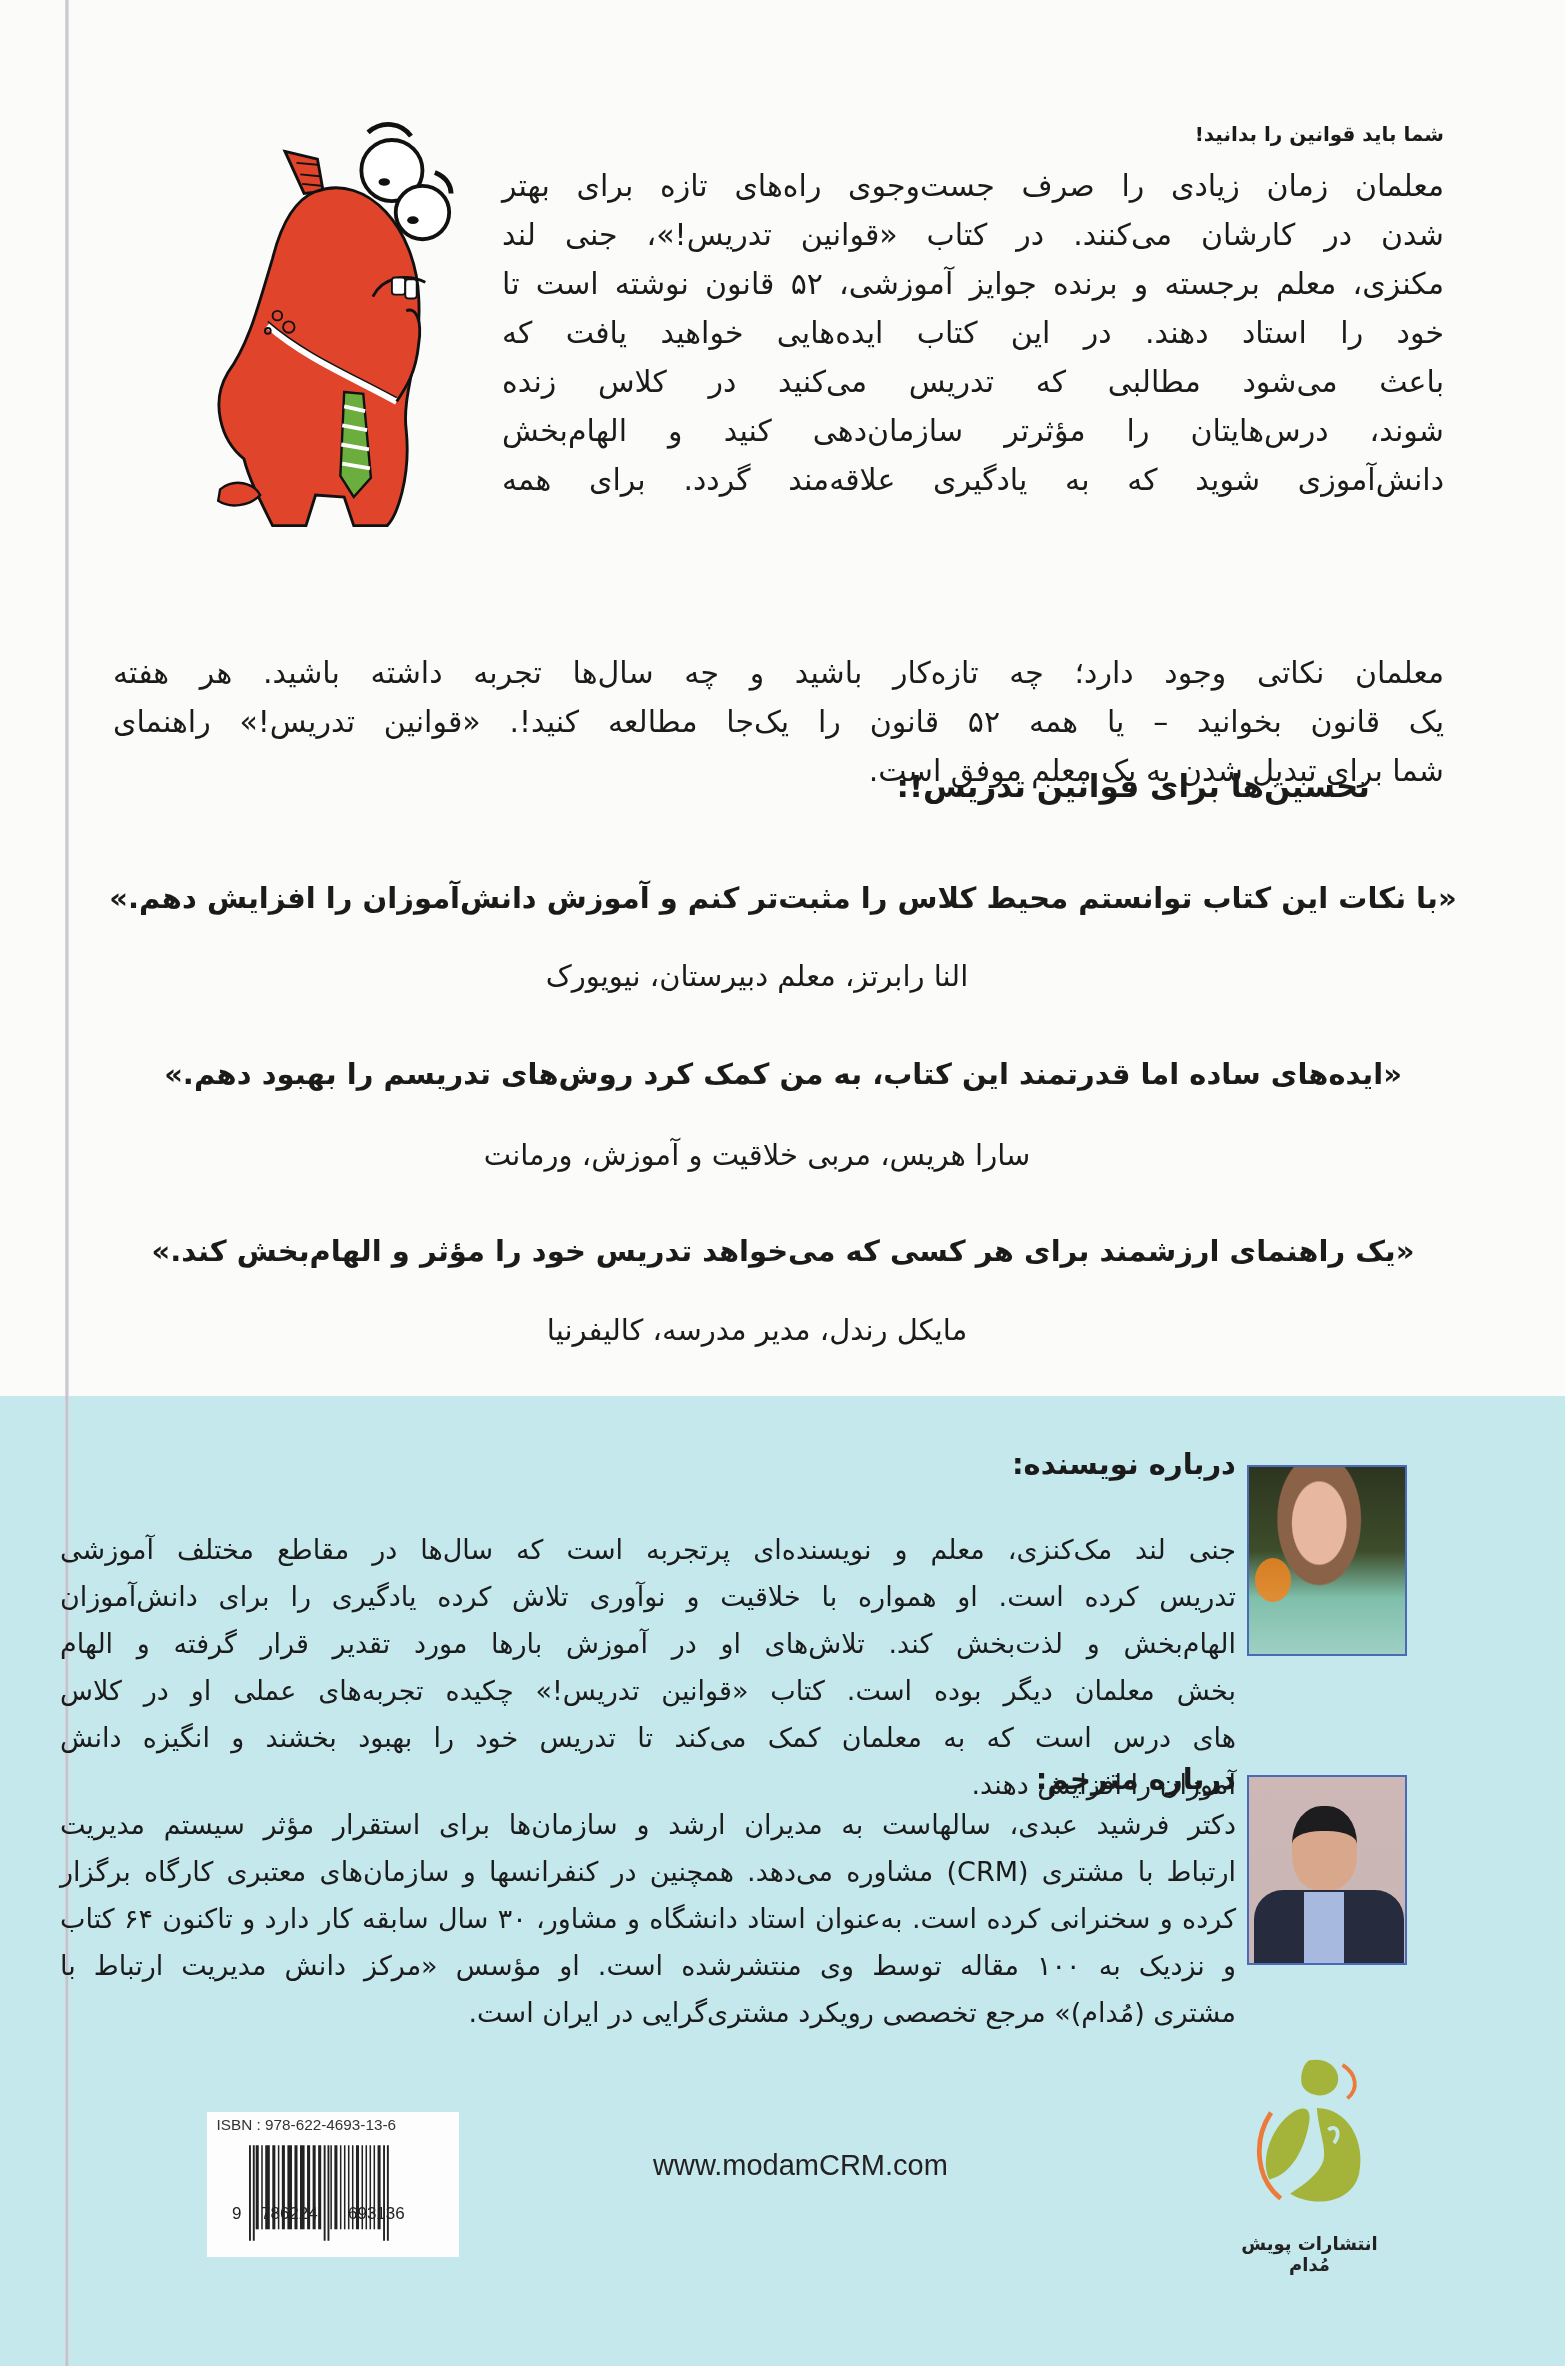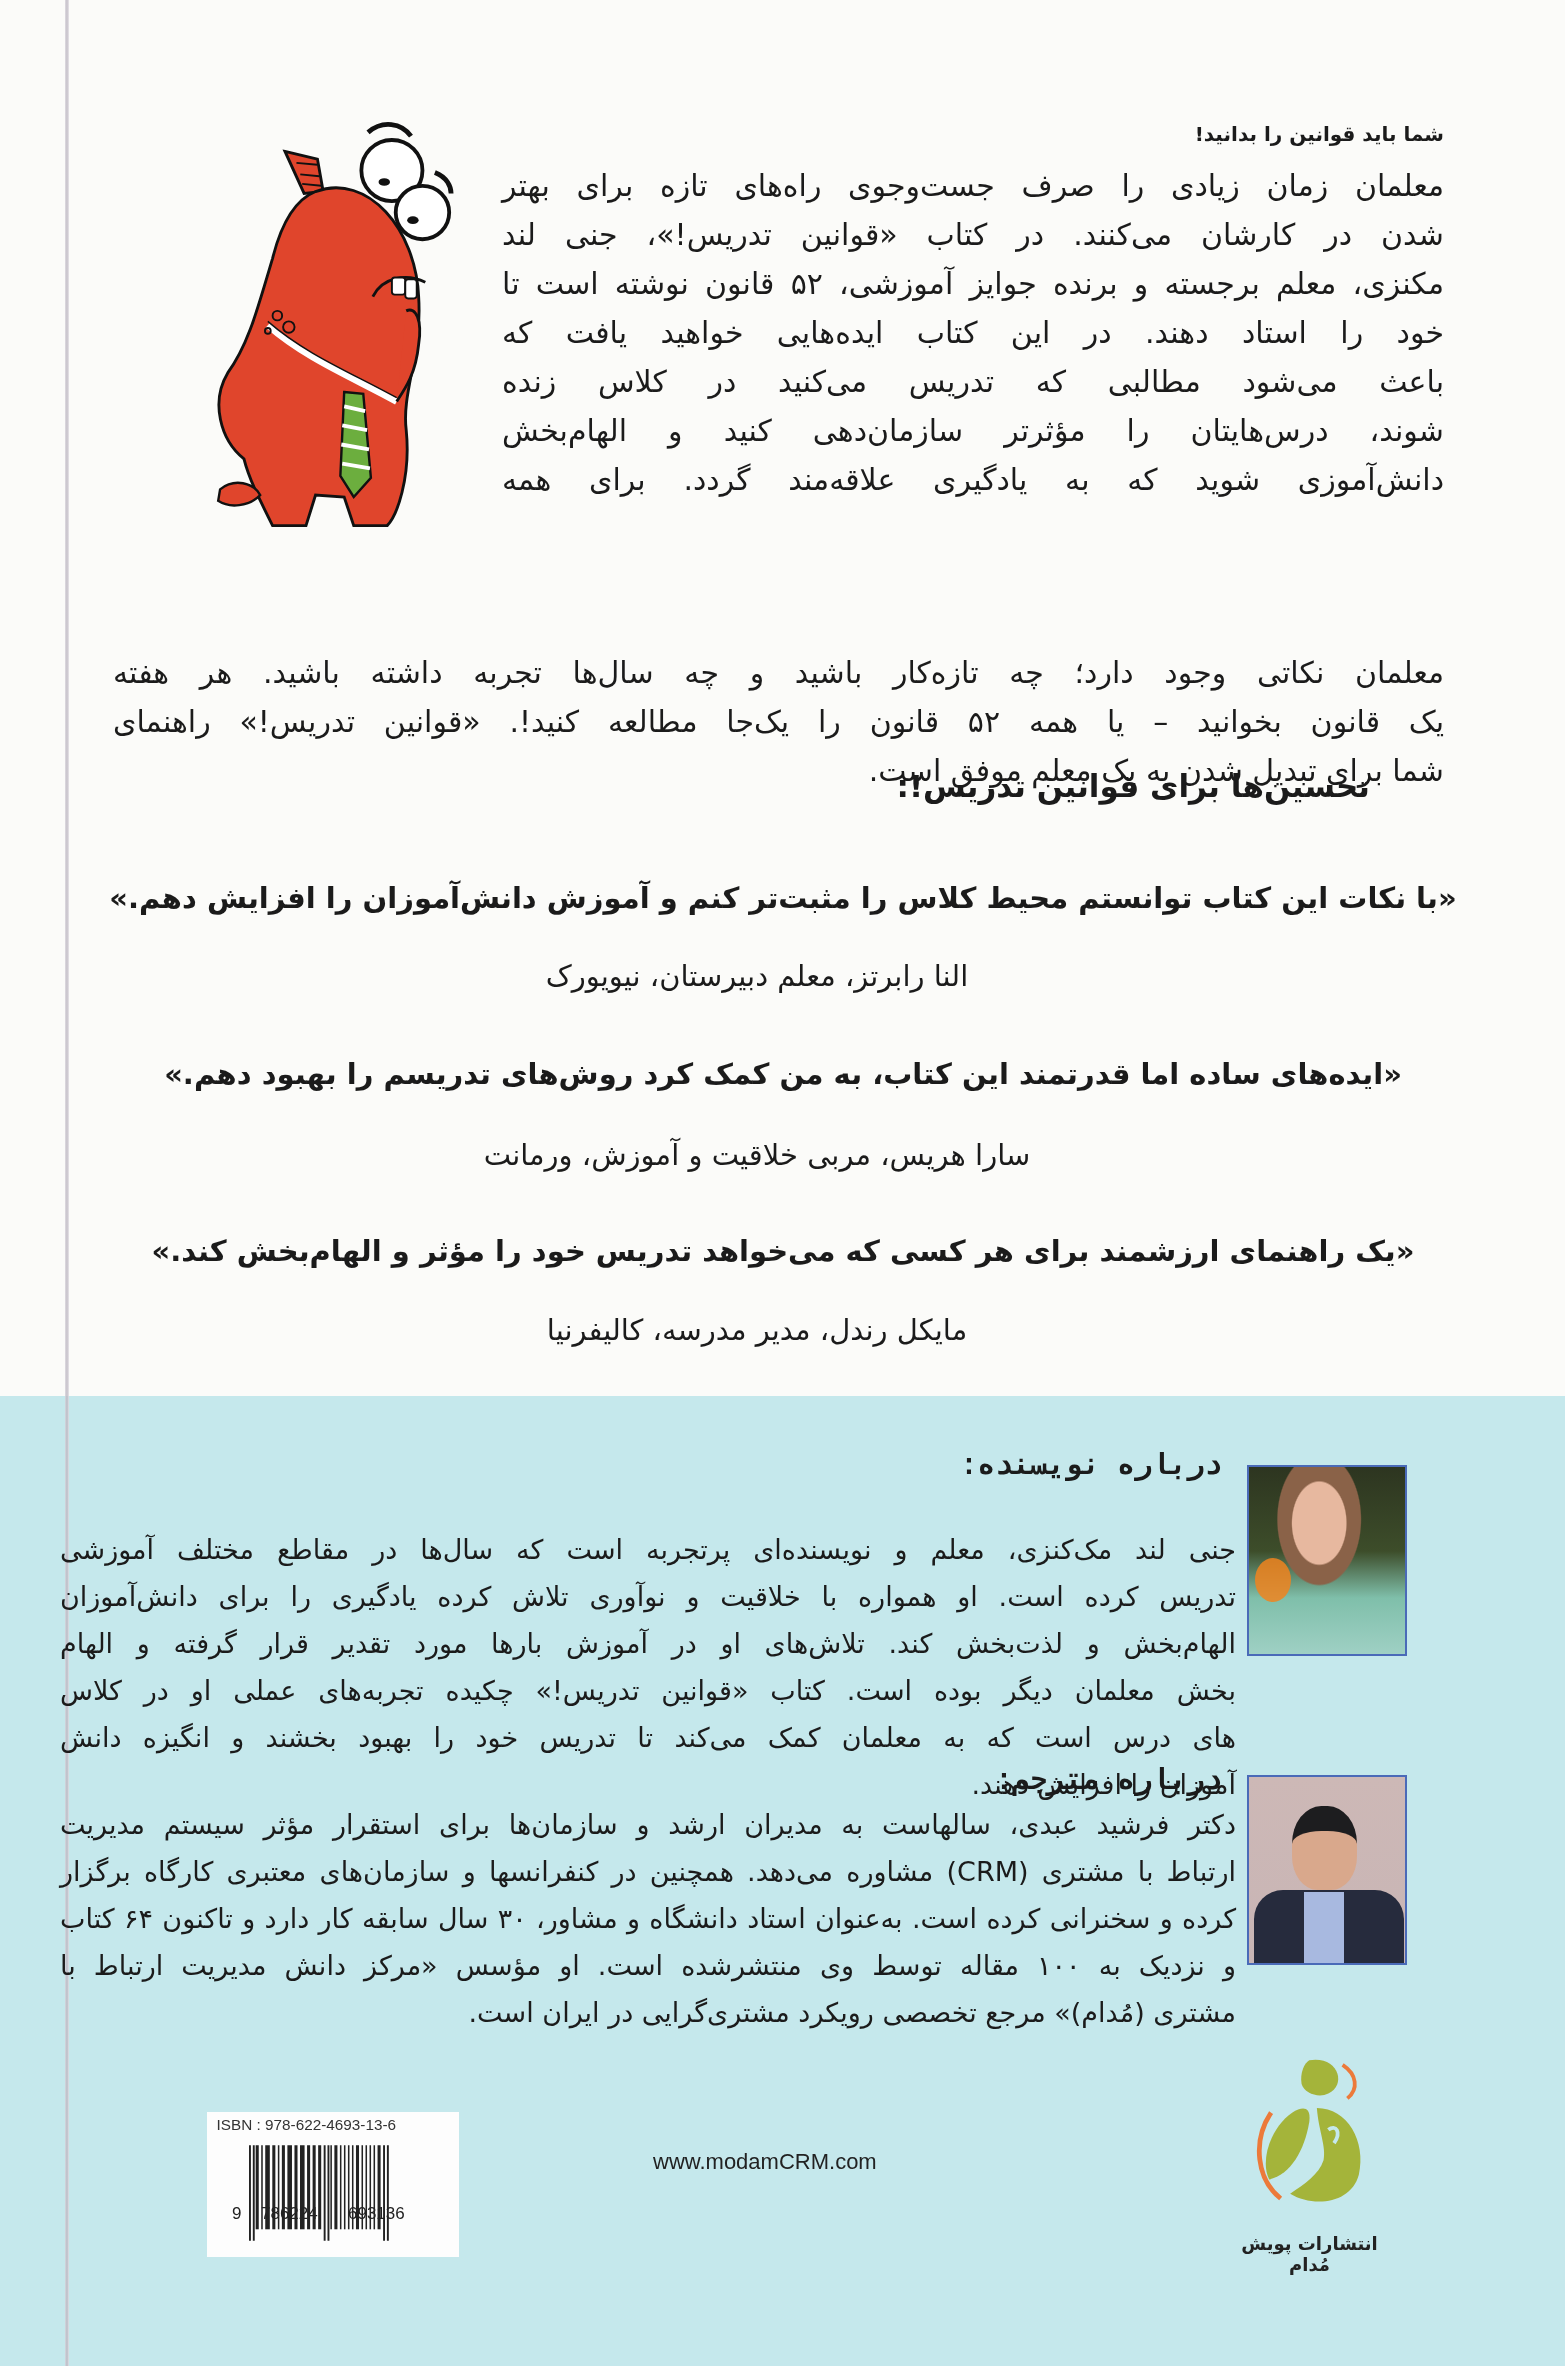--- a/index.html
+++ b/index.html
@@ -21,21 +21,21 @@
   .intro-lines-narrow { position: absolute; right: 122px; top: 161px; width: 942px; }
   .intro-lines-wide { position: absolute; right: 122px; top: 648px; width: 1331px; }
   .para { direction: rtl; font-size: 30px; line-height: 49px; }
   .para div { text-align: justify; text-align-last: justify; white-space: nowrap; }
   .para div.last { text-align-last: right; }
 
   .praise-heading { position: absolute; left: 0; width: 1370px; top: 768px; text-align: right; font-weight: bold; font-size: 31px; direction: rtl; }
   .quote { position: absolute; left: 0; width: 1566px; text-align: center; font-weight: bold; font-size: 29px; direction: rtl; white-space: nowrap; }
   .attrib { position: absolute; left: 0; width: 1514px; text-align: center; font-size: 29px; direction: rtl; white-space: nowrap; }
 
-  .about-heading { position: absolute; right: 344px; font-weight: bold; font-size: 29px; direction: rtl; font-family: Liberation Mono, monospace; }
+  .about-heading { position: absolute; right: 330px; font-weight: bold; font-size: 29px; direction: rtl; }
   .about-body { position: absolute; right: 330px; width: 1176px; direction: rtl; font-size: 27px; line-height: 47px; }
   .about-body div { text-align: justify; text-align-last: justify; white-space: nowrap; }
   .about-body div.last { text-align-last: right; }
 
   .photo { position: absolute; border: 2.9px solid #4a6ab8; box-sizing: border-box; overflow: hidden; }
   .photo-author { left: 1247px; top: 1465px; width: 160px; height: 191px;
     background: radial-gradient(ellipse at 45% 30%, #e7b89f 0 22%, transparent 23%),
                 radial-gradient(ellipse at 45% 28%, #8a6248 0 34%, transparent 35%),
                 linear-gradient(to bottom, #2d3520 0%, #3d4d2a 45%, #7fbfaa 70%, #9fd0c4 100%); }
   .photo-author .flower { position: absolute; left: 5.7px; top: 91px; width: 36px; height: 44px; border-radius: 50%; background: #f0841e; opacity: .85; }
@@ -45,21 +45,21 @@
   .photo-translator .jacket { position: absolute; left: 4.8px; top: 113px; width: 150px; height: 76px; background: #262b3d; border-radius: 29px 29px 0 0; }
   .photo-translator .shirt { position: absolute; left: 55px; top: 115px; width: 40px; height: 75px; background: #a8b9e0; }
 
   .mascot { position: absolute; left: 201px; top: 115px; width: 315px; height: 449px; }
 
   .isbn-box { position: absolute; left: 207px; top: 2112px; width: 252px; height: 145px; background: #fdfdfd; }
   .isbn-text { position: absolute; left: 9.6px; top: 3.8px; font-family: "Liberation Sans", sans-serif; font-size: 15.3px; color: #333; white-space: nowrap; }
   .barcode { position: absolute; left: 42px; top: 32.5px; width: 170px; height: 96px; }
   .bc-digits { position: absolute; top: 92px; font-family: "Liberation Sans", sans-serif; font-size: 17px; color: #222; }
 
-  .website { position: absolute; left: 653px; top: 2149px; font-family: "Liberation Sans", sans-serif; font-size: 22px; color: #222; }
+  .website { position: absolute; left: 653px; top: 2149px; font-family: "Liberation Sans", sans-serif; font-size: 29px; color: #222; }
   .logo { position: absolute; left: 1252px; top: 2055px; width: 124px; height: 163px; }
   .publisher { position: absolute; left: 1233px; top: 2233px; width: 153px; text-align: center; font-weight: bold; font-size: 18px; direction: rtl; color: #222; }
 </style>
 </head>
 <body>
 
 <div class="top-section"></div>
 <div class="bottom-section"></div>
 <div class="spine"></div>
 

